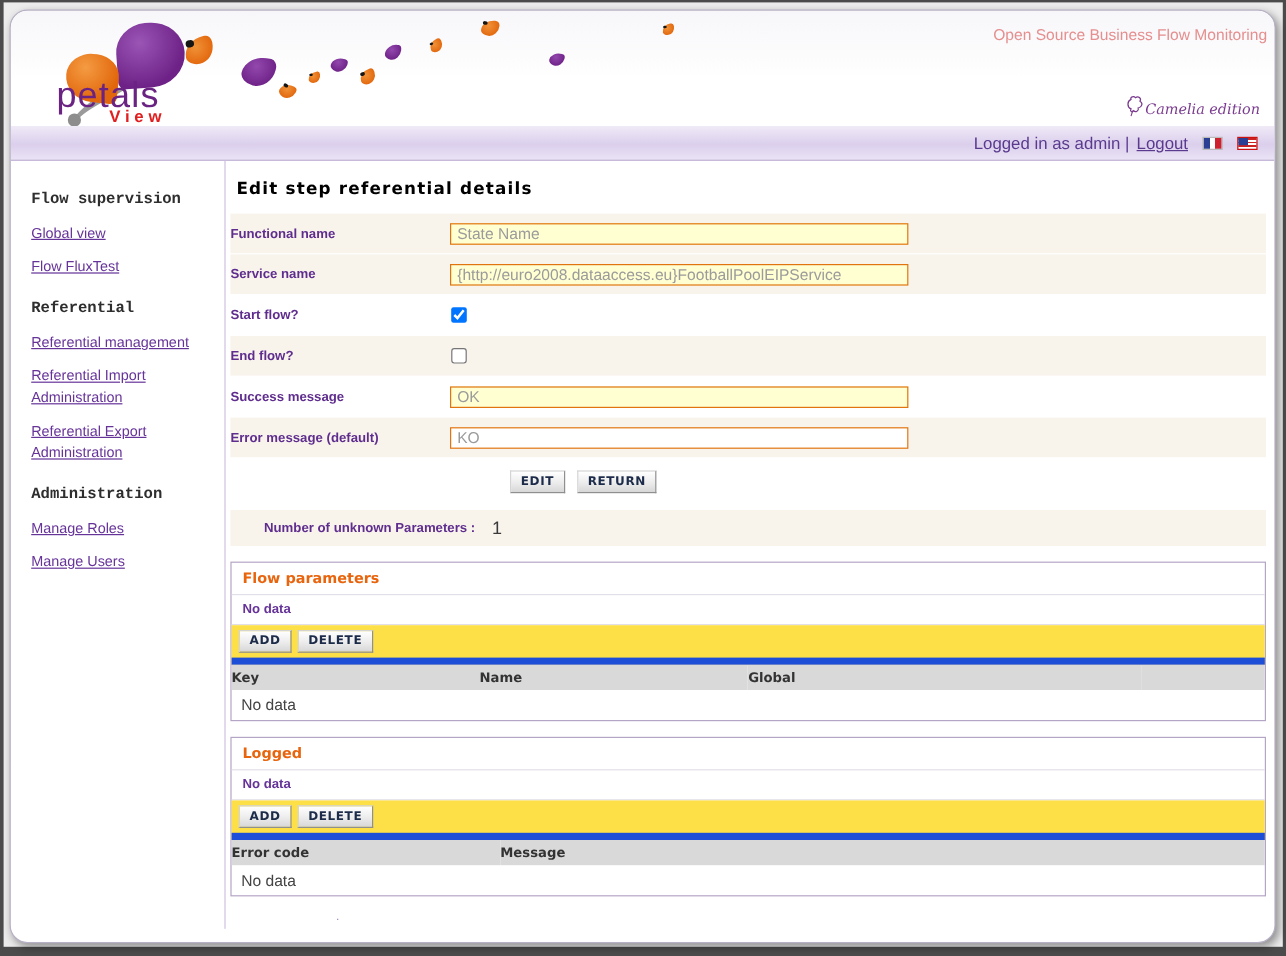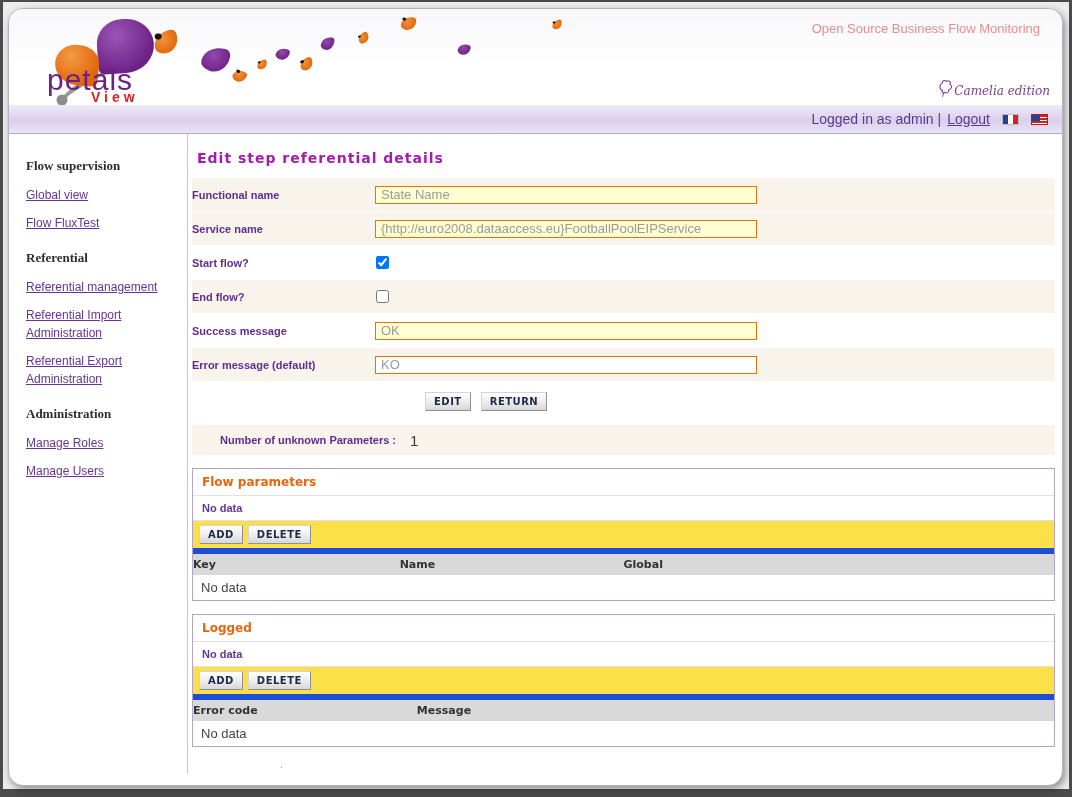--- a/index.html
+++ b/index.html
@@ -9,21 +9,21 @@
   .outer { position: absolute; left: 3px; top: 2px; right: 3px; bottom: 8px; background: #ececec; }
 
   .card {
     position: absolute; left: 5px; top: 6px; width: 1055px; height: 778px;
     background: #fff; border: 1px solid #b8b0c4; border-radius: 15px;
     box-shadow: 2px 3px 7px rgba(0,0,0,0.4); overflow: hidden;
   }
 
   
   .site-header { position: relative; height: 95px; background: linear-gradient(#f7f6f9, #ffffff 60%); }
-  .tagline { position: absolute; top: 12px; right: 22px; font-size: 13px; color: #e58f8f; }
+  .tagline { position: absolute; top: 12px; right: 6px; font-size: 13px; color: #e58f8f; }
   .edition { position: absolute; bottom: 6px; right: 12px; font-family: "DejaVu Serif", serif; font-style: italic; font-size: 12px; color: #7a3b8f; display: flex; align-items: flex-end; gap: 1px; }
 
   .logo { position: absolute; left: 38px; top: 4px; width: 150px; height: 92px; }
   .logo-petal { position: absolute; }
   .lp-purple { left: 50px; top: 6px; width: 57px; height: 54px;
     background: radial-gradient(circle at 35% 30%, #9a55b5, #6e2287 70%);
     border-radius: 48% 52% 55% 12%; transform: rotate(-4deg); }
   .lp-orange { left: 8px; top: 32px; width: 44px; height: 40px;
     background: radial-gradient(circle at 35% 30%, #f49b42, #e2670c 70%);
     border-radius: 50% 48% 14% 55%; transform: rotate(6deg); }
@@ -46,26 +46,26 @@
   }
   .userbar a { color: #5a3a8e; }
   .flag { display: inline-block; width: 17px; height: 11px; margin-left: 6px; position: relative; }
   .flag-fr { background: linear-gradient(to right, #2a3f93 33%, #ffffff 33%, #ffffff 66%, #cf2030 66%); border: 1px solid #bbb; }
   .flag-us { background: repeating-linear-gradient(#c22 0 1.5px, #fff 1.5px 3px); border: 1px solid #cc1111; }
   .flag-us::after { content: ''; position: absolute; left: 0; top: 0; width: 8px; height: 6px; background: #2a3f93; }
 
   
   .content { display: flex; align-items: flex-start; }
   .sidebar { width: 178px; flex: 0 0 178px; padding: 20px 8px 0 17px; }
-  .side-title { font-family: Liberation Serif, serif; font-size: 13px; font-weight: bold; color: #2e2e2e; margin: 18px 0 12px; }
+  .side-title { font-family: Liberation Mono, monospace; font-size: 13px; font-weight: bold; color: #2e2e2e; margin: 18px 0 12px; }
   .side-title:first-child { margin-top: 4px; }
   .side-link { display: block; font-size: 12px; color: #663399; text-decoration: underline; margin-bottom: 10px; line-height: 1.5; }
 
   .main { flex: 1; border-left: 1px solid #cfc0e2; padding: 12px 7px 0 4px; min-height: 640px; }
-  .page-title { font-family: "DejaVu Sans", sans-serif; font-size: 14px; font-weight: bold; color: #a21caf; letter-spacing: 1px; margin: 4px 0 12px 5px; }
+  .page-title { font-family: "DejaVu Sans", sans-serif; font-size: 14px; font-weight: bold; color: #000000; letter-spacing: 1px; margin: 4px 0 12px 5px; }
 
   
   .frow { display: flex; align-items: center; height: 33px; margin-bottom: 1px; }
   .frow.odd { background: #f8f4ec; }
   .flabel { width: 183px; padding-right: 10px; font-size: 11px; font-weight: bold; color: #5f2d8e; }
   .tinput { width: 382px; height: 18px; border: 1px solid #e0750f; background: #ffffd2; color: #9b9b9b; font-size: 13px; padding: 0 5px; font-family: "Liberation Sans", sans-serif; }
   .tinput.white-bg { background: #ffffff; }
   .cbox { width: 13px; height: 13px; margin-left: 1px; }
 
   .action-row { display: flex; gap: 10px; padding: 10px 0 4px 233px; }

